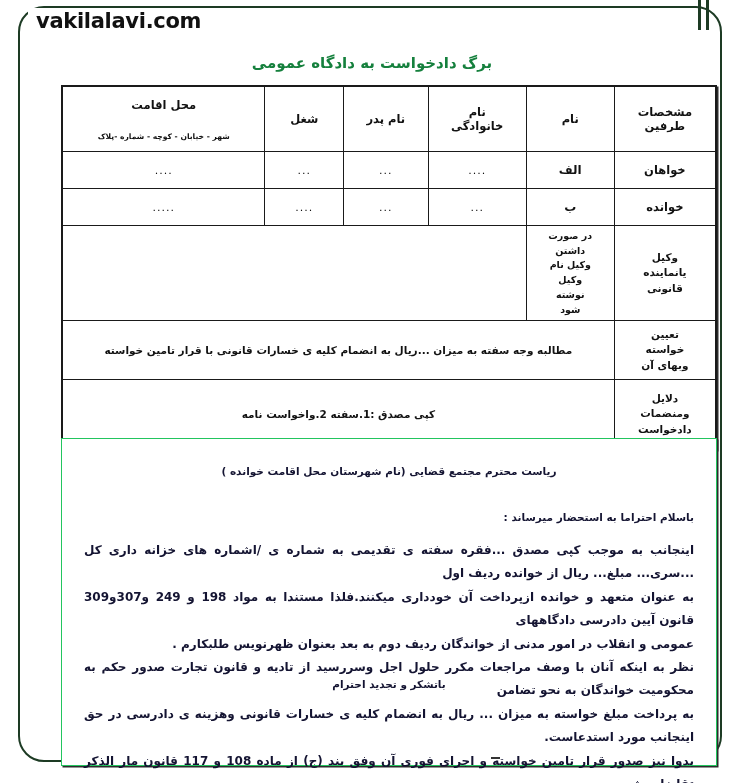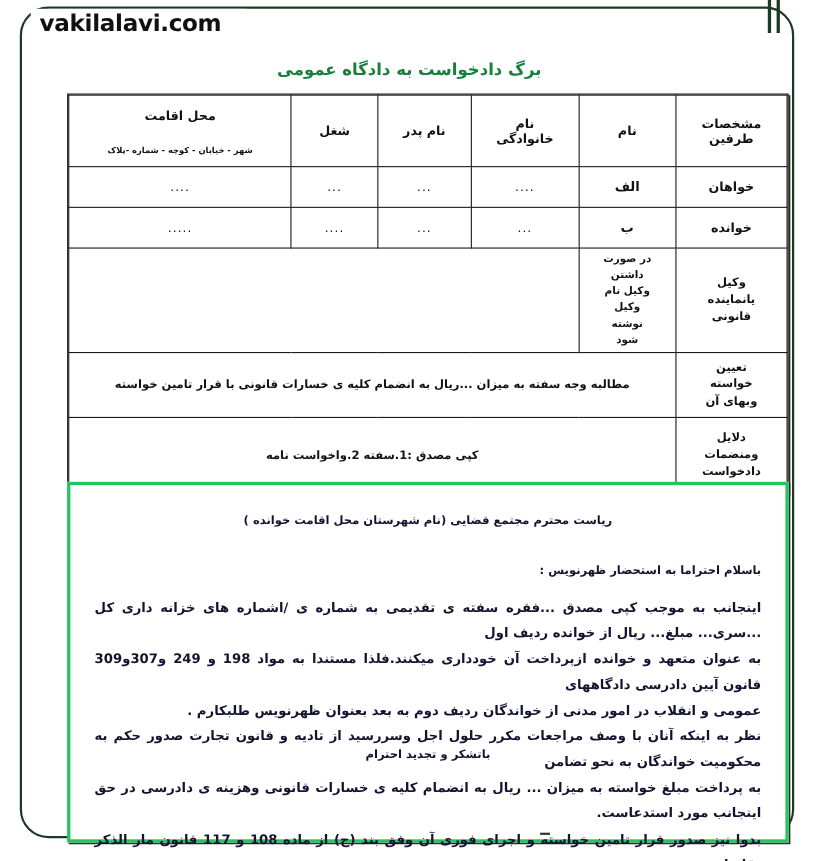--- a/index.html
+++ b/index.html
@@ -172,21 +172,21 @@
     height: 62px;
   }
 
   
   #body-panel {
     position: absolute;
     left: 31px;
     top: 408px;
     width: 656px;
     height: 328px;
-    border: 3px solid #22c55e;
+    border: 1px solid #22c55e;
     box-shadow: 1.5px 1.5px 0 0 #2c2c2c;
     box-sizing: border-box;
     background: #fff;
     direction: rtl;
     color: #141432;
   }
   #addressee {
     position: absolute;
     top: 26px;
     right: 0;
@@ -306,21 +306,21 @@
         <tr>
           <td class="tall-label" style="height:62px">دلایل ومنضمات دادخواست</td>
           <td colspan="5" class="wide-text-2">کپی مصدق :1.سفته  2.واخواست نامه</td>
         </tr>
       </tbody>
     </table>
   </div>
 
   <div id="body-panel">
     <div id="addressee">ریاست محترم مجتمع قضایی (نام شهرستان محل اقامت خوانده )</div>
-    <div id="salutation">باسلام احتراما به استحضار ظهرنویس :</div>
+    <div id="salutation">باسلام احتراما به استحضار میرساند :</div>
     <div id="para">
       <span class="ln">اینجانب به موجب کپی مصدق ...فقره سفته ی تقدیمی به شماره ی /اشماره های خزانه داری کل ...سری... مبلغ... ریال از خوانده ردیف اول</span>
       <span class="ln">به عنوان متعهد و خوانده ازپرداخت آن خودداری میکنند.فلذا مستندا به مواد 198 و 249 و307و309 قانون آیین دادرسی دادگاههای</span>
       <span class="ln">عمومی و انقلاب در امور مدنی  از خواندگان ردیف دوم به بعد بعنوان ظهرنویس طلبکارم .</span>
       <span class="ln">نظر به اینکه آنان با وصف مراجعات مکرر حلول اجل وسررسید از تادیه و قانون تجارت صدور حکم به محکومیت  خواندگان به نحو تضامن</span>
       <span class="ln">به پرداخت  مبلغ خواسته  به میزان ... ریال به انضمام کلیه ی خسارات قانونی وهزینه ی دادرسی  در حق اینجانب مورد استدعاست.</span>
       <span class="ln">بدوا نیز صدور قرار تامین خواسته و اجرای فوری  آن وفق بند (ج) از ماده 108 و 117 قانون مار الذکر تقاضا میشود.</span>
     </div>
     <div id="closing">باتشکر و تجدید احترام</div>
   </div>

